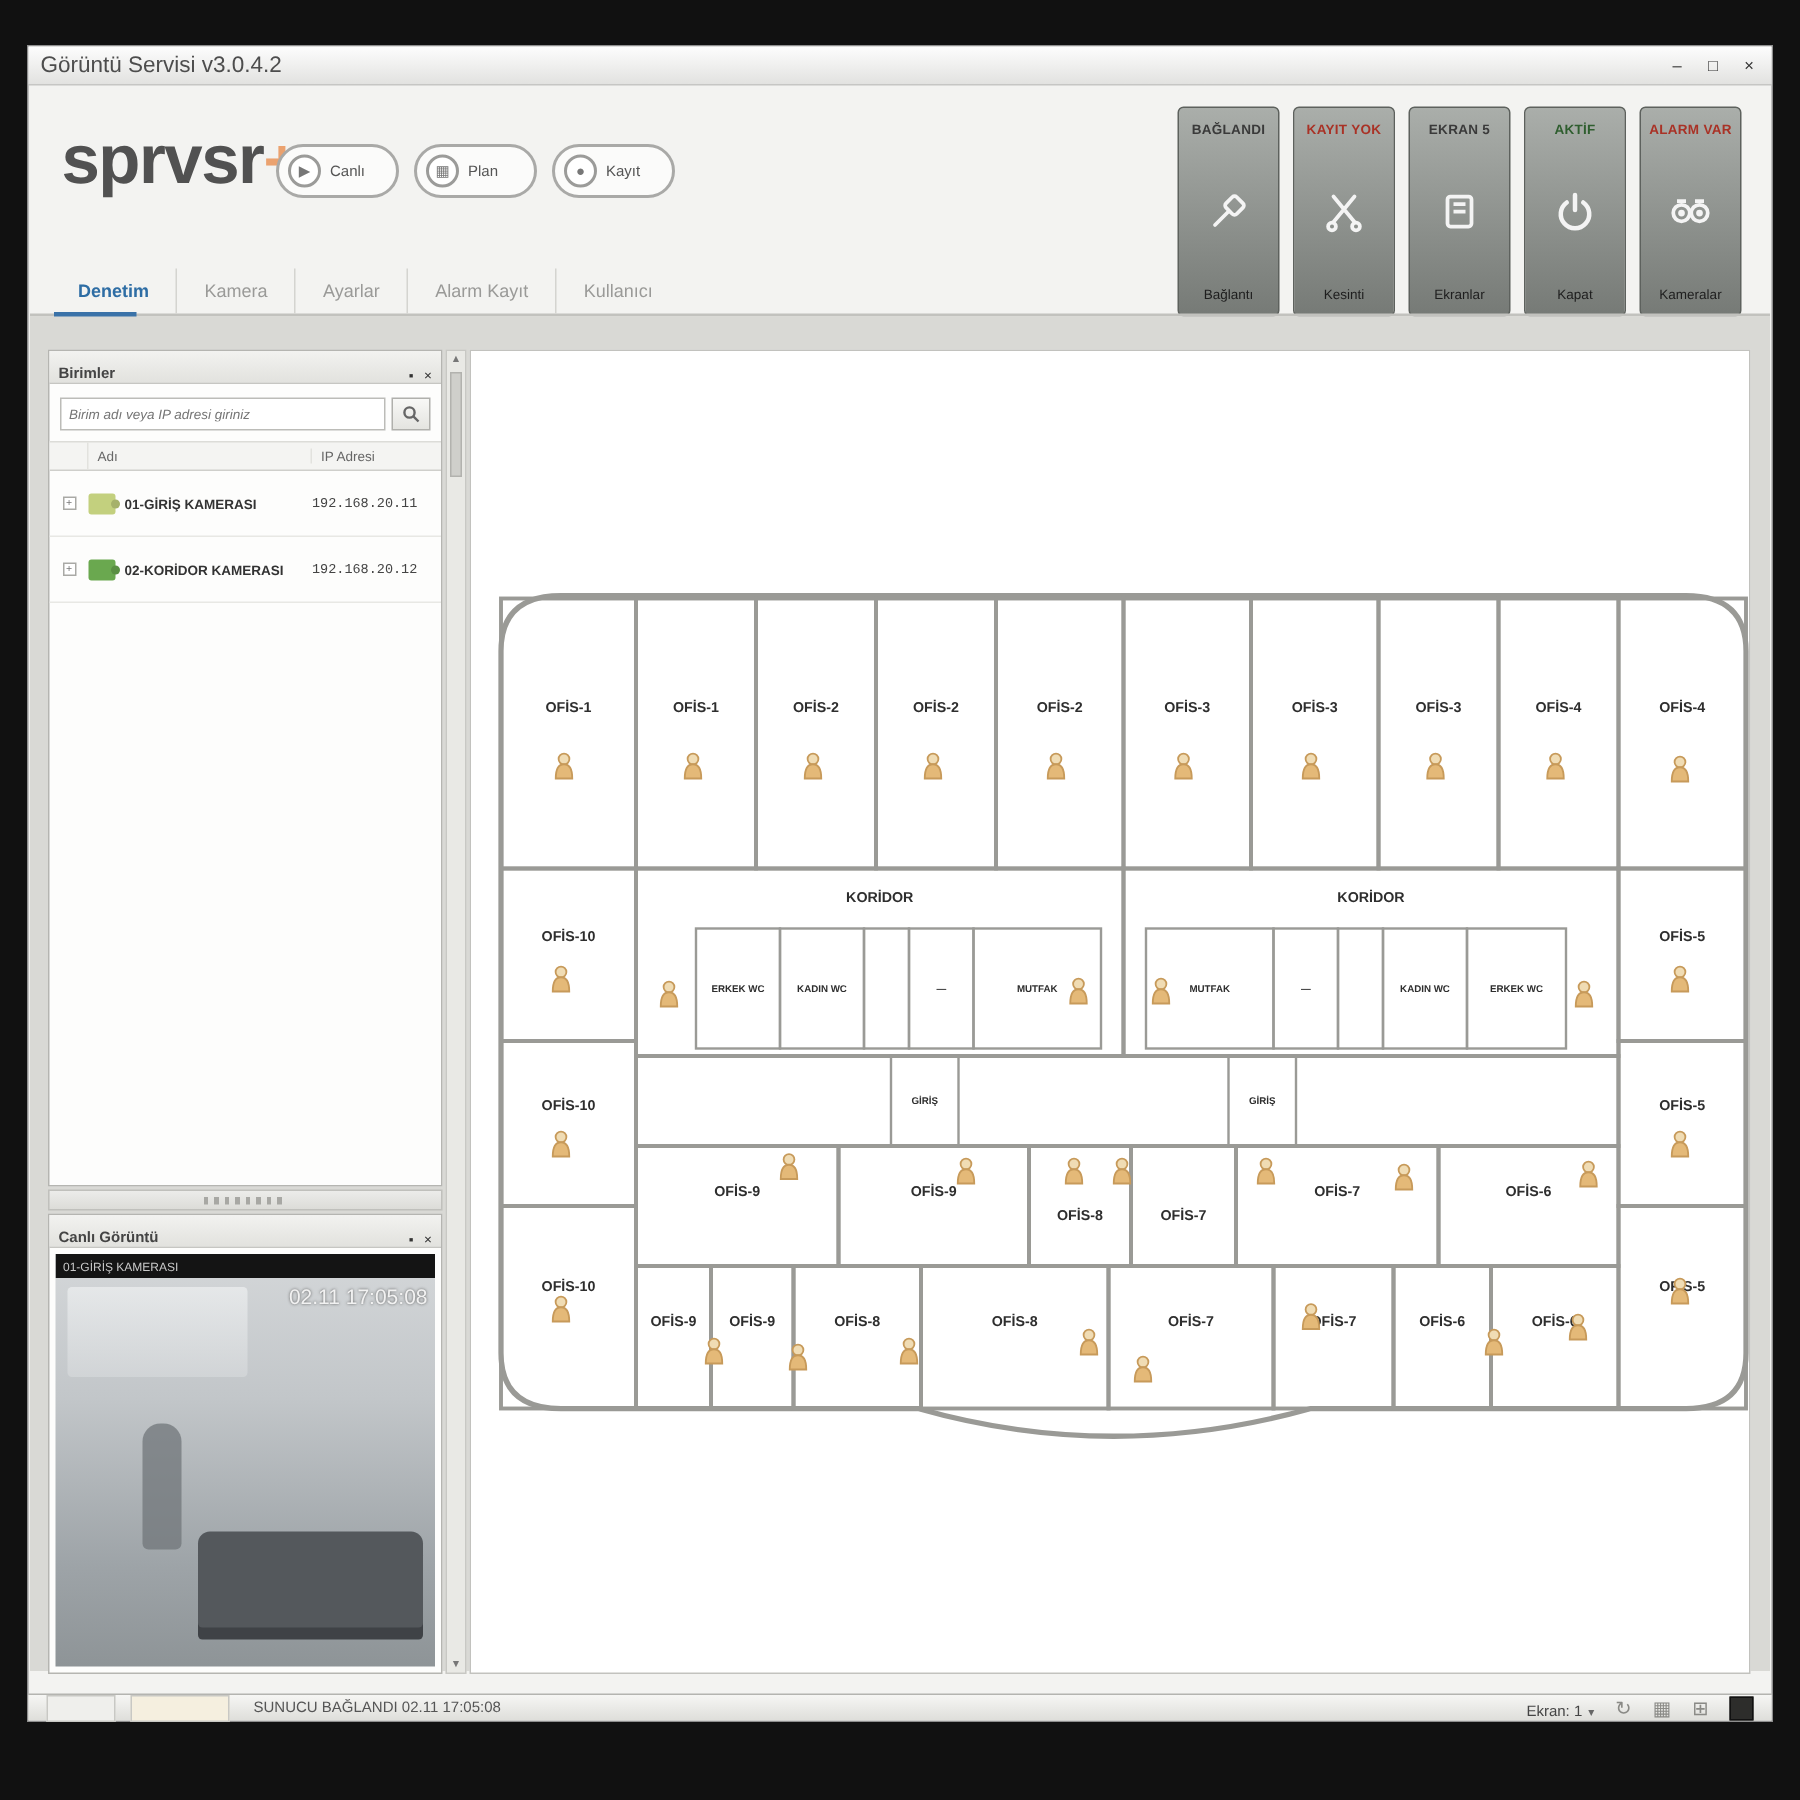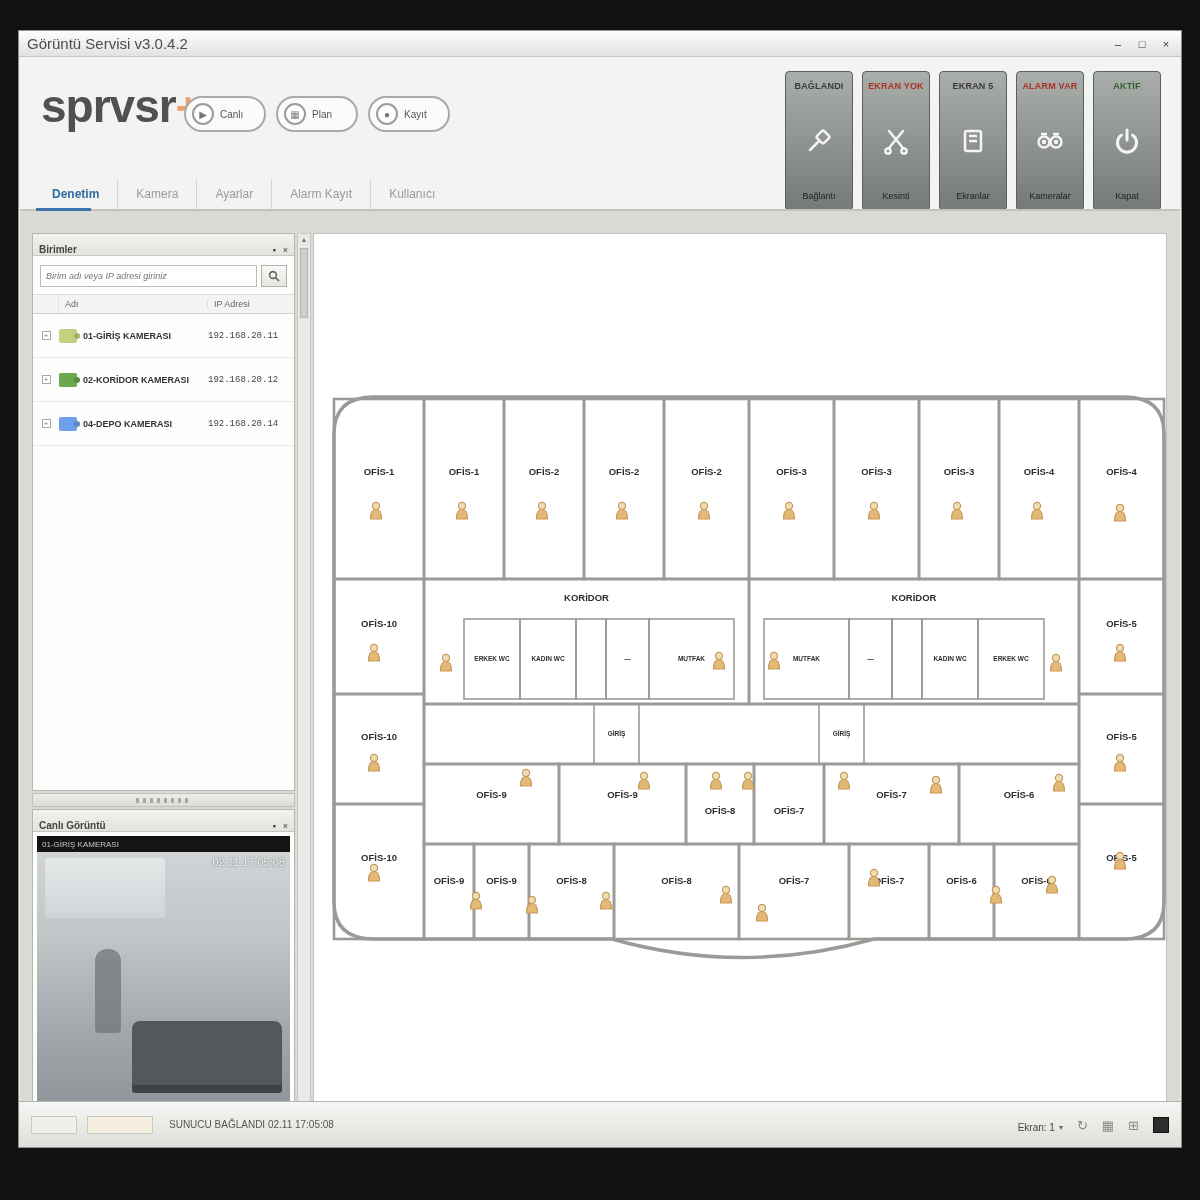--- a/index.html
+++ b/index.html
@@ -94,34 +94,34 @@
                     width:56px; height:5px;
                     background:repeating-linear-gradient(90deg,#a8a8a4 0 3px,transparent 3px 7px); }
 
   .video-panel { left:12px; top:598px; width:263px; height:307px; }
   .video { position:absolute; left:4px; top:26px; right:4px; bottom:4px;
            background:linear-gradient(180deg,#d4d7d9 0%,#c2c6c9 35%,#9ea4a8 75%,#8e9497 100%);
            overflow:hidden; }
   .vid-topbar { position:absolute; left:0; right:0; top:0; height:16px; background:#141414;
                 display:flex; align-items:center; padding:0 5px; }
   .vid-name { font-size:8px; color:#c9c9c9; }
-  .vid-time { position:absolute; right:5px; top:20px; font-size:11px; color:#f2f2f2;
+  .vid-time { position:absolute; right:5px; top:20px; font-size:14px; color:#f2f2f2;
               text-shadow:0 0 2px #555; }
   .vid-window { position:absolute; left:8px; top:22px; width:120px; height:60px;
                 background:linear-gradient(#eef0f1,#d6d9db); opacity:.7; border-radius:3px; }
   .vid-figure { position:absolute; left:58px; bottom:78px; width:26px; height:84px;
                 background:#70757a; border-radius:12px 12px 4px 4px; opacity:.75; }
   .vid-couch { position:absolute; right:8px; bottom:26px; width:150px; height:64px;
                background:#54585c; border-radius:8px 8px 3px 3px; box-shadow:0 8px 0 #3f4246; }
 
   .canvas { position:absolute; left:293px; top:22px; width:854px; height:883px;
             background:#ffffff; border:1px solid #c2c2be; }
 
   
-  .statusbar { position:absolute; left:0; right:0; bottom:0; height:46px;
+  .statusbar { position:absolute; left:0; right:0; bottom:0; height:18px;
                background:linear-gradient(#f6f6f4,#dededa); border-top:1px solid #b4b4b0;
                display:flex; align-items:center; padding:0 12px; gap:10px; }
   .sb-seg { height:18px; background:#efefec; border:1px solid #c8c8c4; }
   .sb-msg { font-size:10px; color:#555; margin-left:6px; }
   .sb-right { margin-left:auto; display:flex; align-items:flex-end; gap:14px; }
   .sb-screen { font-size:10px; color:#444; display:flex; align-items:center; gap:4px; cursor:pointer; }
   .sb-screen .chev { font-size:8px; color:#666; }
   .sb-ico { font-size:13px; color:#8a8a86; cursor:pointer; }
   .sb-dark { width:16px; height:16px; background:#2d2d2b; border:1px solid #111; cursor:pointer; }
 
@@ -165,62 +165,62 @@
       <span class="tile-top" style="color: rgb(58, 58, 58);">BAĞLANDI</span>
       <span class="tile-icon">
         <svg width="34" height="34" viewBox="0 0 34 34" fill="none" stroke="#f4f4f4" stroke-width="2.5" stroke-linecap="round">
           <path d="M8 26 L17 17"></path>
             <rect x="16" y="8" width="10" height="10" rx="2" transform="rotate(45 21 13)"></rect>
         </svg>
       </span>
       <span class="tile-bottom">Bağlantı</span>
     </div>
     <div class="tile">
-      <span class="tile-top" style="color: rgb(169, 50, 38);">EKRAN YOK</span>
+      <span class="tile-top" style="color: rgb(169, 50, 38);">KAYIT YOK</span>
       <span class="tile-icon">
         <svg width="34" height="34" viewBox="0 0 34 34" fill="none" stroke="#f4f4f4" stroke-width="2.5" stroke-linecap="round">
           <path d="M10 7 L24 24 M24 7 L10 24"></path>
             <circle cx="9" cy="27" r="2.6"></circle>
             <circle cx="25" cy="27" r="2.6"></circle>
         </svg>
       </span>
       <span class="tile-bottom">Kesinti</span>
     </div>
     <div class="tile">
       <span class="tile-top" style="color: rgb(58, 58, 58);">EKRAN 5</span>
       <span class="tile-icon">
         <svg width="34" height="34" viewBox="0 0 34 34" fill="none" stroke="#f4f4f4" stroke-width="2.5">
           <rect x="9" y="7" width="16" height="20" rx="2"></rect>
             <path d="M13 12 H21 M13 17 H21"></path>
         </svg>
       </span>
       <span class="tile-bottom">Ekranlar</span>
+    </div>
+    <div class="tile">
+      <span class="tile-top" style="color: rgb(47, 94, 47);">AKTİF</span>
+      <span class="tile-icon">
+        <svg width="34" height="34" viewBox="0 0 34 34" fill="none" stroke="#f4f4f4" stroke-width="3" stroke-linecap="round">
+          <path d="M11.5 11 A9.5 9.5 0 1 0 22.5 11"></path>
+            <path d="M17 6 V16"></path>
+        </svg>
+      </span>
+      <span class="tile-bottom">Kapat</span>
     </div>
     <div class="tile">
       <span class="tile-top" style="color: rgb(169, 50, 38);">ALARM VAR</span>
       <span class="tile-icon">
         <svg width="34" height="34" viewBox="0 0 34 34" fill="none" stroke="#f4f4f4" stroke-width="2.5">
           <circle cx="11" cy="18" r="5.5"></circle>
             <circle cx="23" cy="18" r="5.5"></circle>
           <path d="M8 10 H14 M20 10 H26"></path>
             <circle cx="11" cy="18" r="1" fill="#f4f4f4"></circle>
             <circle cx="23" cy="18" r="1" fill="#f4f4f4"></circle>
         </svg>
       </span>
       <span class="tile-bottom">Kameralar</span>
-    </div>
-    <div class="tile">
-      <span class="tile-top" style="color: rgb(47, 94, 47);">AKTİF</span>
-      <span class="tile-icon">
-        <svg width="34" height="34" viewBox="0 0 34 34" fill="none" stroke="#f4f4f4" stroke-width="3" stroke-linecap="round">
-          <path d="M11.5 11 A9.5 9.5 0 1 0 22.5 11"></path>
-            <path d="M17 6 V16"></path>
-        </svg>
-      </span>
-      <span class="tile-bottom">Kapat</span>
     </div>
   </div>
 
   <div class="tabbar">
     <div class="tab active">Denetim</div>
     <div class="tab">Kamera</div>
     <div class="tab">Ayarlar</div>
     <div class="tab">Alarm Kayıt</div>
     <div class="tab">Kullanıcı</div>
   </div>
@@ -262,30 +262,20 @@
           </div>
           <div class="dev-row">
             <div class="dev-gutter">
               <div class="dev-expander">+</div>
             </div>
             <div class="dev-main">
               <div class="dev-icon" style="background: rgb(106, 168, 79);"></div>
               <span class="dev-name">02-KORİDOR KAMERASI</span>
             </div>
             <span class="dev-ip">192.168.20.12</span>
-          </div>
-          <div class="dev-row">
-            <div class="dev-gutter">
-              <div class="dev-expander">+</div>
-            </div>
-            <div class="dev-main">
-              <div class="dev-icon" style="background: rgb(109, 158, 235);"></div>
-              <span class="dev-name">04-DEPO KAMERASI</span>
-            </div>
-            <span class="dev-ip">192.168.20.14</span>
           </div>
         </div>
     </div>
 
     <div class="vstrip">
       <span class="arr" style="top:2px">▲</span>
       <div class="thumb"></div>
       <span class="arr" style="bottom:2px">▼</span>
     </div>
 

